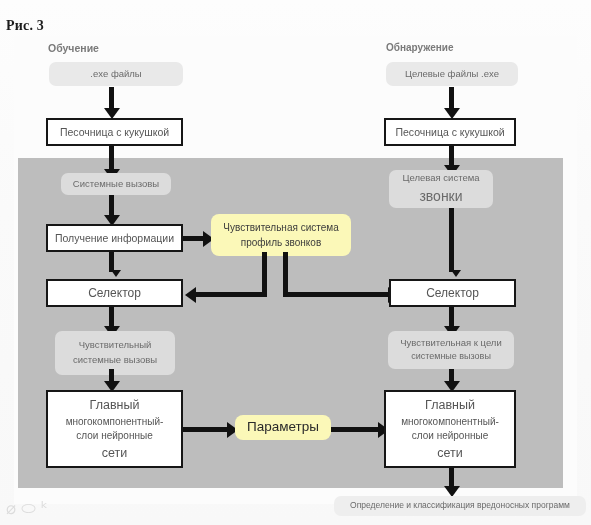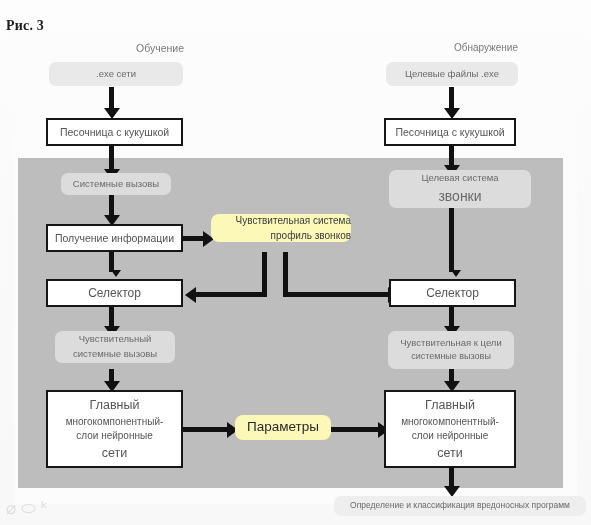--- a/index.html
+++ b/index.html
@@ -94,21 +94,22 @@
     color: #3c3c3c;
     font-size: 10px;
   }
   .note.big { font-size: 13.5px; color: #2a2a2a; }
 
   
   .caption {
     position: absolute;
     color: #7a7a7a;
     font-size: 10.5px;
-    text-align: right;
+    text-align: left;
+    font-weight: bold;
   }
 
   
   .vline {
     position: absolute;
     background: #111111;
     width: 5px;
   }
   .hline {
     position: absolute;
@@ -160,41 +161,41 @@
 <div id="page"></div>
 
 <div id="figure-label">Рис. 3</div>
 
 <div id="diagram-canvas"></div>
 
 <div id="grey-band"></div>
 
 <div class="caption" style="left:48px; top:42px; width:136px;">Обучение</div>
 
-<div class="node pill" style="left:49px; top:62px; width:134px; height:24px;">.exe сети</div>
+<div class="node pill" style="left:49px; top:62px; width:134px; height:24px;">.exe файлы</div>
 
 <div class="vline" style="left:109px; top:87px; height:24px;"></div>
 <div class="arrow-down" style="left:103.5px; top:108px;"></div>
 
 <div class="node proc" style="left:46px; top:118px; width:137px; height:28px;">Песочница с кукушкой</div>
 
 <div class="vline" style="left:109px; top:146px; height:26px;"></div>
 <div class="arrow-down" style="left:103.5px; top:169px;"></div>
 
 <div class="node pill on-grey" style="left:61px; top:173px; width:110px; height:22px;">Системные вызовы</div>
 
 <div class="vline" style="left:109px; top:195px; height:24px;"></div>
 <div class="arrow-down" style="left:103.5px; top:215px;"></div>
 
 <div class="node proc" style="left:46px; top:224px; width:137px; height:28px;">Получение информации</div>
 
 <div class="hline" style="left:183px; top:236px; width:21px;"></div>
 <div class="arrow-right" style="left:203px; top:230.5px;"></div>
 
-<div class="node note" style="left:211px; top:214px; width:140px; height:28px;align-items:flex-end;">
+<div class="node note" style="left:211px; top:214px; width:140px; height:42px;">
   <div>Чувствительная система</div>
   <div>профиль звонков</div>
 </div>
 
 <div class="vline" style="left:262px; top:252px; height:43px;"></div>
 <div class="vline" style="left:283px; top:252px; height:43px;"></div>
 
 <div class="hline" style="left:196px; top:292px; width:71px;"></div>
 <div class="arrow-left" style="left:185px; top:286.5px;"></div>
 
@@ -202,21 +203,21 @@
 <div class="arrow-right" style="left:388px; top:286.5px;"></div>
 
 <div class="vline" style="left:109px; top:252px; height:20px;"></div>
 <div class="arrow-down small" style="left:110.5px; top:270px;"></div>
 
 <div class="node proc" style="left:46px; top:279px; width:137px; height:28px; font-size:12px;">Селектор</div>
 
 <div class="vline" style="left:109px; top:307px; height:22px;"></div>
 <div class="arrow-down" style="left:103.5px; top:326px;"></div>
 
-<div class="node pill on-grey" style="left:55px; top:331px; width:120px; height:32px;">
+<div class="node pill on-grey" style="left:55px; top:331px; width:120px; height:44px;">
   <div>Чувствительный</div>
   <div>системные вызовы</div>
 </div>
 
 <div class="vline" style="left:109px; top:369px; height:16px;"></div>
 <div class="arrow-down" style="left:103.5px; top:381px;"></div>
 
 <div class="node proc" style="left:46px; top:390px; width:137px; height:78px; line-height:1.45;">
   <div style="font-size:12.5px;">Главный</div>
   <div style="font-size:10px;">многокомпонентный-</div>
@@ -237,21 +238,21 @@
 <div class="node pill" style="left:386px; top:62px; width:132px; height:24px;text-align:center;">Целевые файлы .exe</div>
 
 <div class="vline" style="left:449px; top:87px; height:24px;"></div>
 <div class="arrow-down" style="left:443.5px; top:108px;"></div>
 
 <div class="node proc" style="left:384px; top:118px; width:132px; height:28px;">Песочница с кукушкой</div>
 
 <div class="vline" style="left:449px; top:146px; height:22px;"></div>
 <div class="arrow-down" style="left:443.5px; top:165px;"></div>
 
-<div class="node pill on-grey" style="left:389px; top:170px; width:142px; height:38px;">
+<div class="node pill on-grey" style="left:389px; top:170px; width:104px; height:38px;">
   <div>Целевая система</div>
   <div style="font-size:14px;">звонки</div>
 </div>
 
 <div class="vline" style="left:449px; top:208px; height:64px;"></div>
 <div class="arrow-down small" style="left:450.5px; top:270px;"></div>
 
 <div class="node proc" style="left:389px; top:279px; width:127px; height:28px; font-size:12px;">Селектор</div>
 
 <div class="vline" style="left:449px; top:307px; height:22px;"></div>

